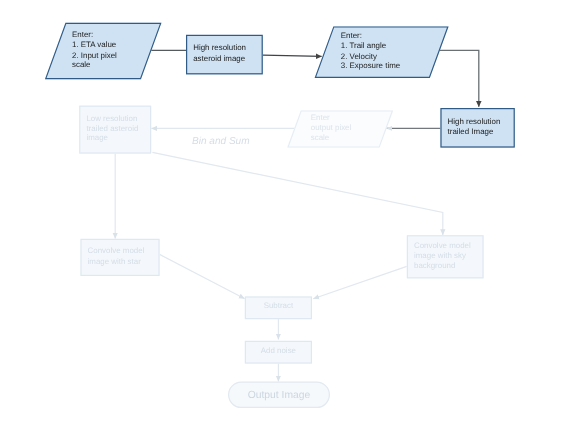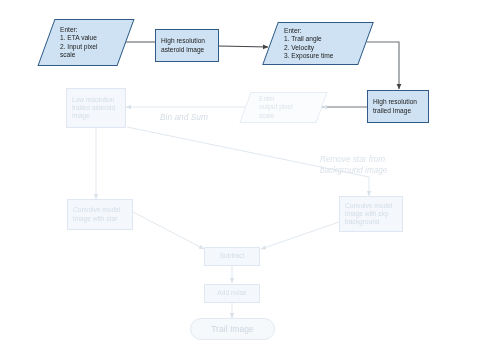--- a/index.html
+++ b/index.html
@@ -206,26 +206,22 @@
 
   <div class="node rect faded" style="left:204px; top:247px; width:56px; height:19px; justify-content:center; text-align:center;">
     <span>Subtract</span>
   </div>
 
   <div class="node rect faded" style="left:204px; top:284px; width:56px; height:19px; justify-content:center; text-align:center;">
     <span>Add noise</span>
   </div>
 
   <div class="node pill faded" style="left:190px; top:318px; width:85px; height:22px;">
-    <span>Trail Image</span>
+    <span>Output Image</span>
   </div>
 
   <div class="edge-label lbl-bin" style="left:160px; top:101px;">
     <span>Bin and Sum</span>
   </div>
 
 
-  <div class="edge-label lbl-remove" style="left:320px; top:144px;">
-    <span>Remove star from
-background image</span>
-  </div>
 
 </div>
 
 </body></html>

